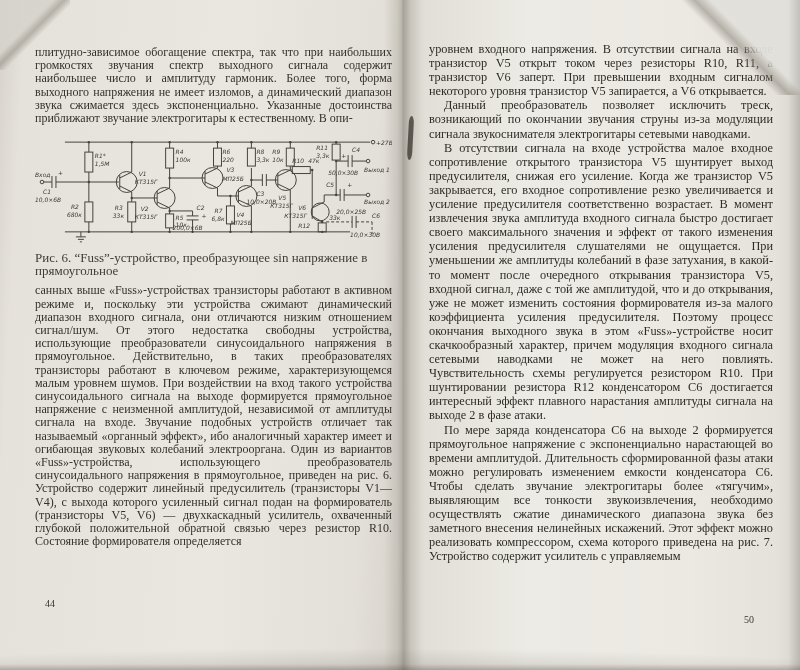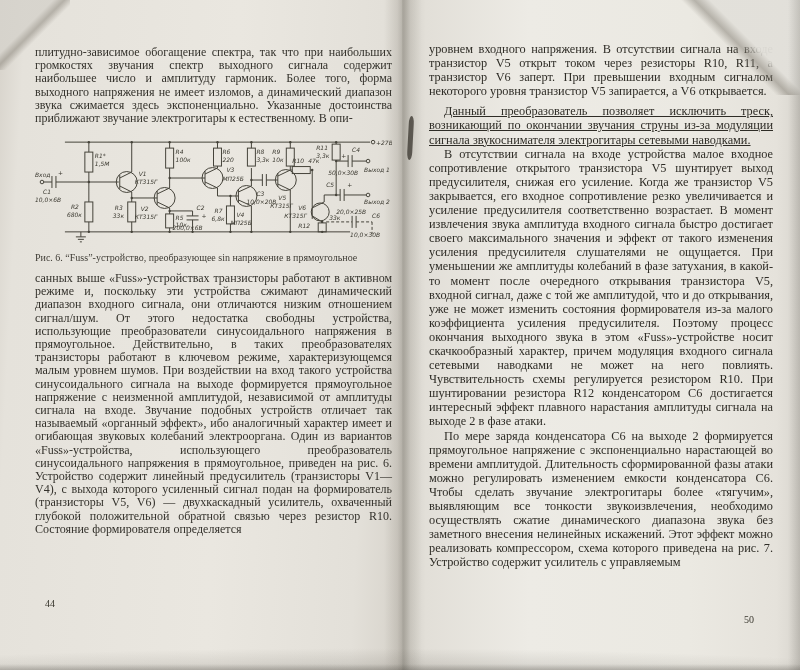--- a/index.html
+++ b/index.html
@@ -8,22 +8,22 @@
   .page{position:absolute;top:0;bottom:0;}
   #pageL{left:0;width:402px;
     background:linear-gradient(93deg,#d7d3cb 0%,#e5e2db 6%,#eae7e0 55%,#e3e0d9 88%,#d6d2ca 100%);}
   #pageR{left:402px;width:398px;
     background:linear-gradient(90deg,#cfccc4 0%,#e2dfd8 6%,#edebe5 32%,#ebe9e2 72%,#e5e2db 94%,#d8d5ce 100%);}
   .textcol{position:absolute;text-align:justify;}
   #colL{left:35px;top:46px;width:357px;font-size:12px;line-height:13.2px;}
   #colR{left:27px;top:42px;width:344px;font-size:12.3px;line-height:14.1px;color:#2e2c26;}
   p{margin:0;}
   .indent{text-indent:15px;}
-  .gap{margin-top:6px;text-decoration:underline;}
-  .caption{font-size:10px;line-height:12.5px;margin-top:5px;text-align:left;color:#3f3c35;}
+  .gap{}
+  .caption{font-size:13px;line-height:12.5px;margin-top:5px;text-align:left;color:#3f3c35;}
   .pagenum{position:absolute;font-size:10px;color:#3a382f;}
   #pn44{left:45px;top:598px;}
   #pn45{left:342px;top:614px;}
   .schematic{margin-top:5px;}
   svg text{font-family:"DejaVu Sans",sans-serif;font-size:6px;font-style:italic;fill:#3a382f;}
   .wire path,.wire rect,.wire circle{stroke:#45433a;stroke-width:1;fill:none;}
   .dots circle{fill:#45433a;stroke:none;}
   .dash{stroke-dasharray:3 2;}
   .overlay{position:absolute;pointer-events:none;}
   #gutter{left:384px;width:38px;top:0;bottom:0;

